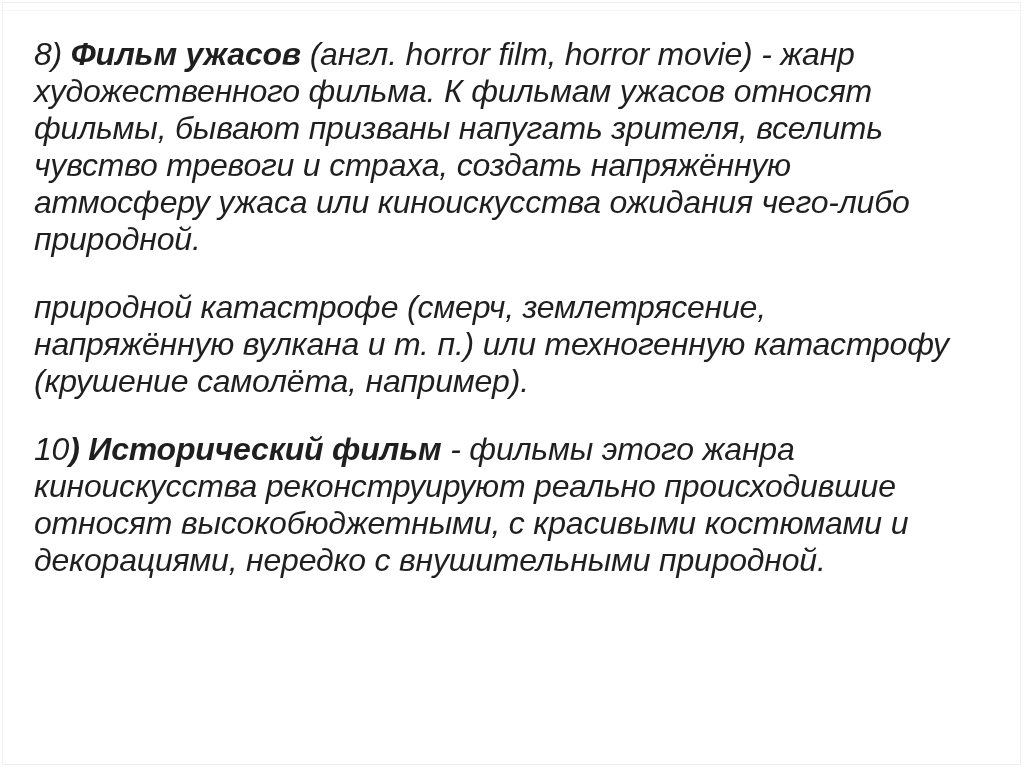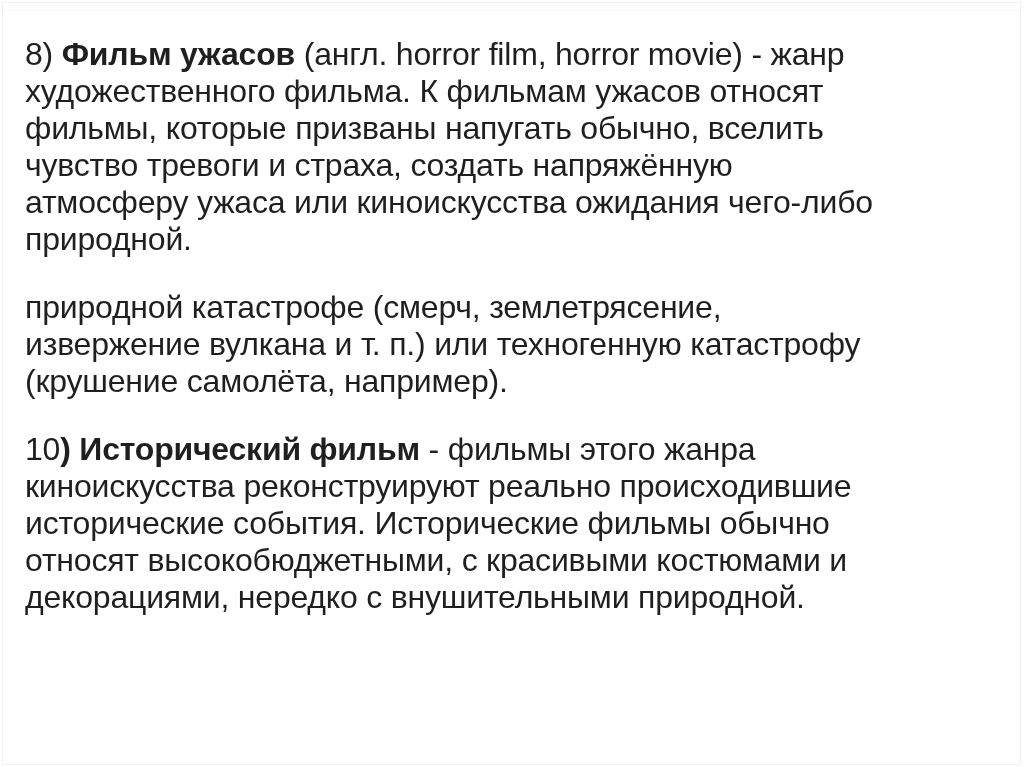--- a/index.html
+++ b/index.html
@@ -36,53 +36,53 @@
     position: absolute;
     left: 22px;
     top: 36px;
     right: 18px;
     color: #1f1f1f;
     font-size: 32px;
     line-height: 37px;
     letter-spacing: -0.2px;
   }
   .para {
-    margin: 0 0 31px 3px;
+    margin: 0 0 31px 12px;
+    font-style: italic;
   }
   .line {
     white-space: pre;
   }
   .bold {
     font-weight: bold;
   }
 </style>
 </head>
 <body>
 
 <div class="edge-frame"></div>
 <div class="top-hairline"></div>
 
 <div class="slide-text">
 
   <div class="para">
     <div class="line"><span>8) </span><span class="bold">Фильм ужасов</span><span> (англ. horror film, horror movie) - жанр</span></div>
     <div class="line"><span>художественного фильма. К фильмам ужасов относят</span></div>
-    <div class="line"><span>фильмы, которые призваны напугать обычно, вселить</span></div>
+    <div class="line"><span>фильмы, бывают призваны напугать зрителя, вселить</span></div>
     <div class="line"><span>чувство тревоги и страха, создать напряжённую</span></div>
     <div class="line"><span>атмосферу ужаса или киноискусства ожидания чего-либо</span></div>
     <div class="line"><span>природной.</span></div>
   </div>
 
   <div class="para">
     <div class="line"><span>природной катастрофе (смерч, землетрясение,</span></div>
-    <div class="line"><span>извержение вулкана и т. п.) или техногенную катастрофу</span></div>
+    <div class="line"><span>напряжённую вулкана и т. п.) или техногенную катастрофу</span></div>
     <div class="line"><span>(крушение самолёта, например).</span></div>
   </div>
 
   <div class="para">
     <div class="line"><span>10</span><span class="bold">) Исторический фильм</span><span> - фильмы этого жанра</span></div>
     <div class="line"><span>киноискусства реконструируют реально происходившие</span></div>
-    <div class="line"><span>исторические события. Исторические фильмы обычно</span></div>
     <div class="line"><span>относят высокобюджетными, с красивыми костюмами и</span></div>
     <div class="line"><span>декорациями, нередко с внушительными природной.</span></div>
   </div>
 
 </div>
 
 </body></html>

